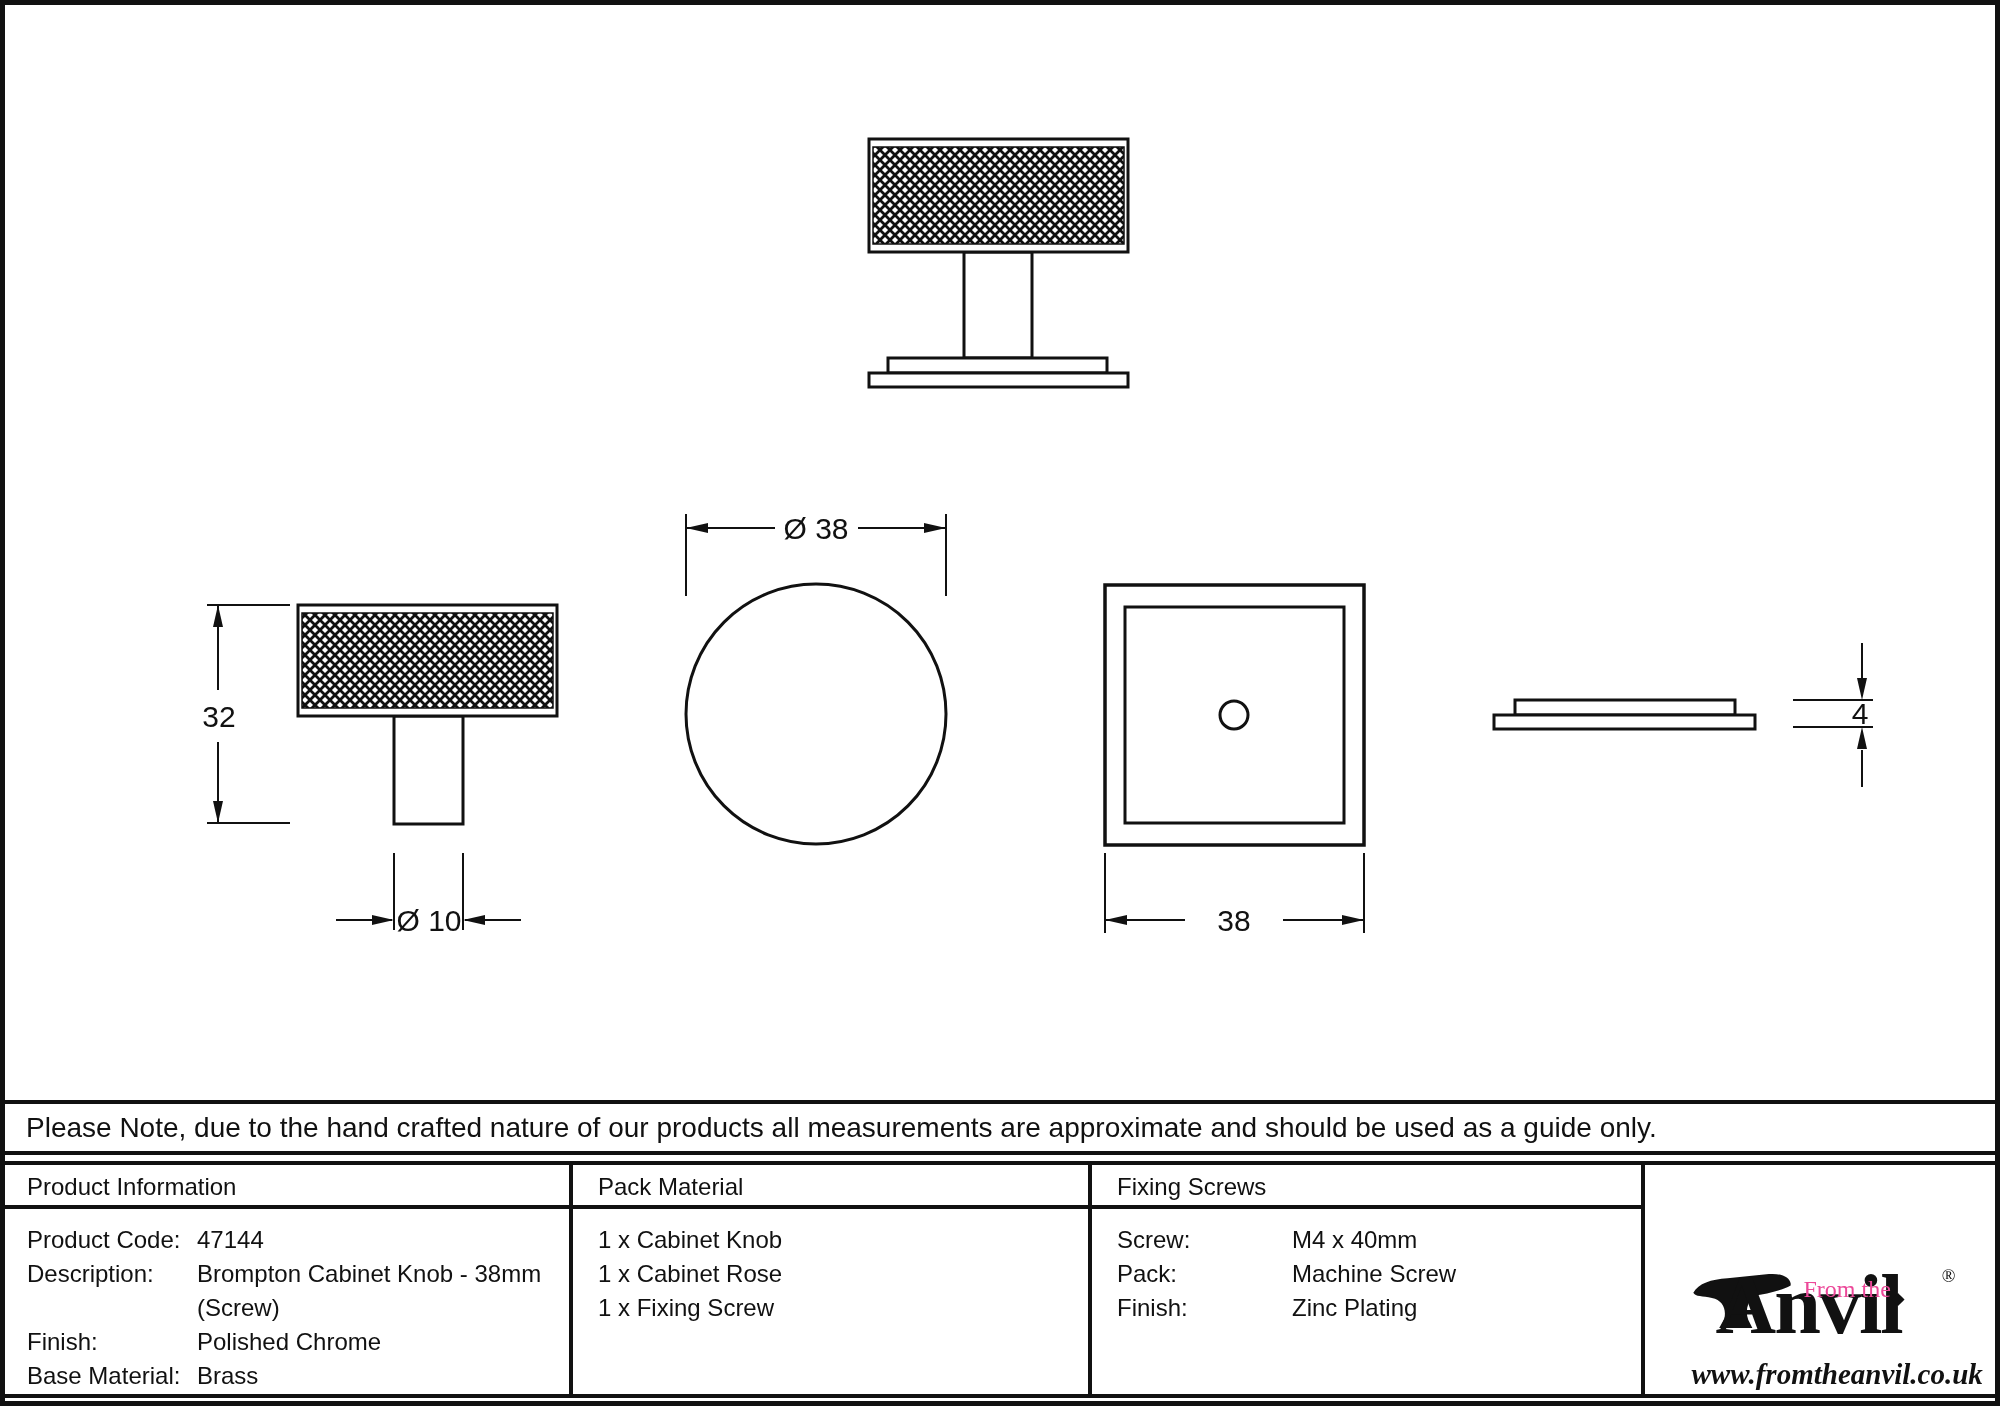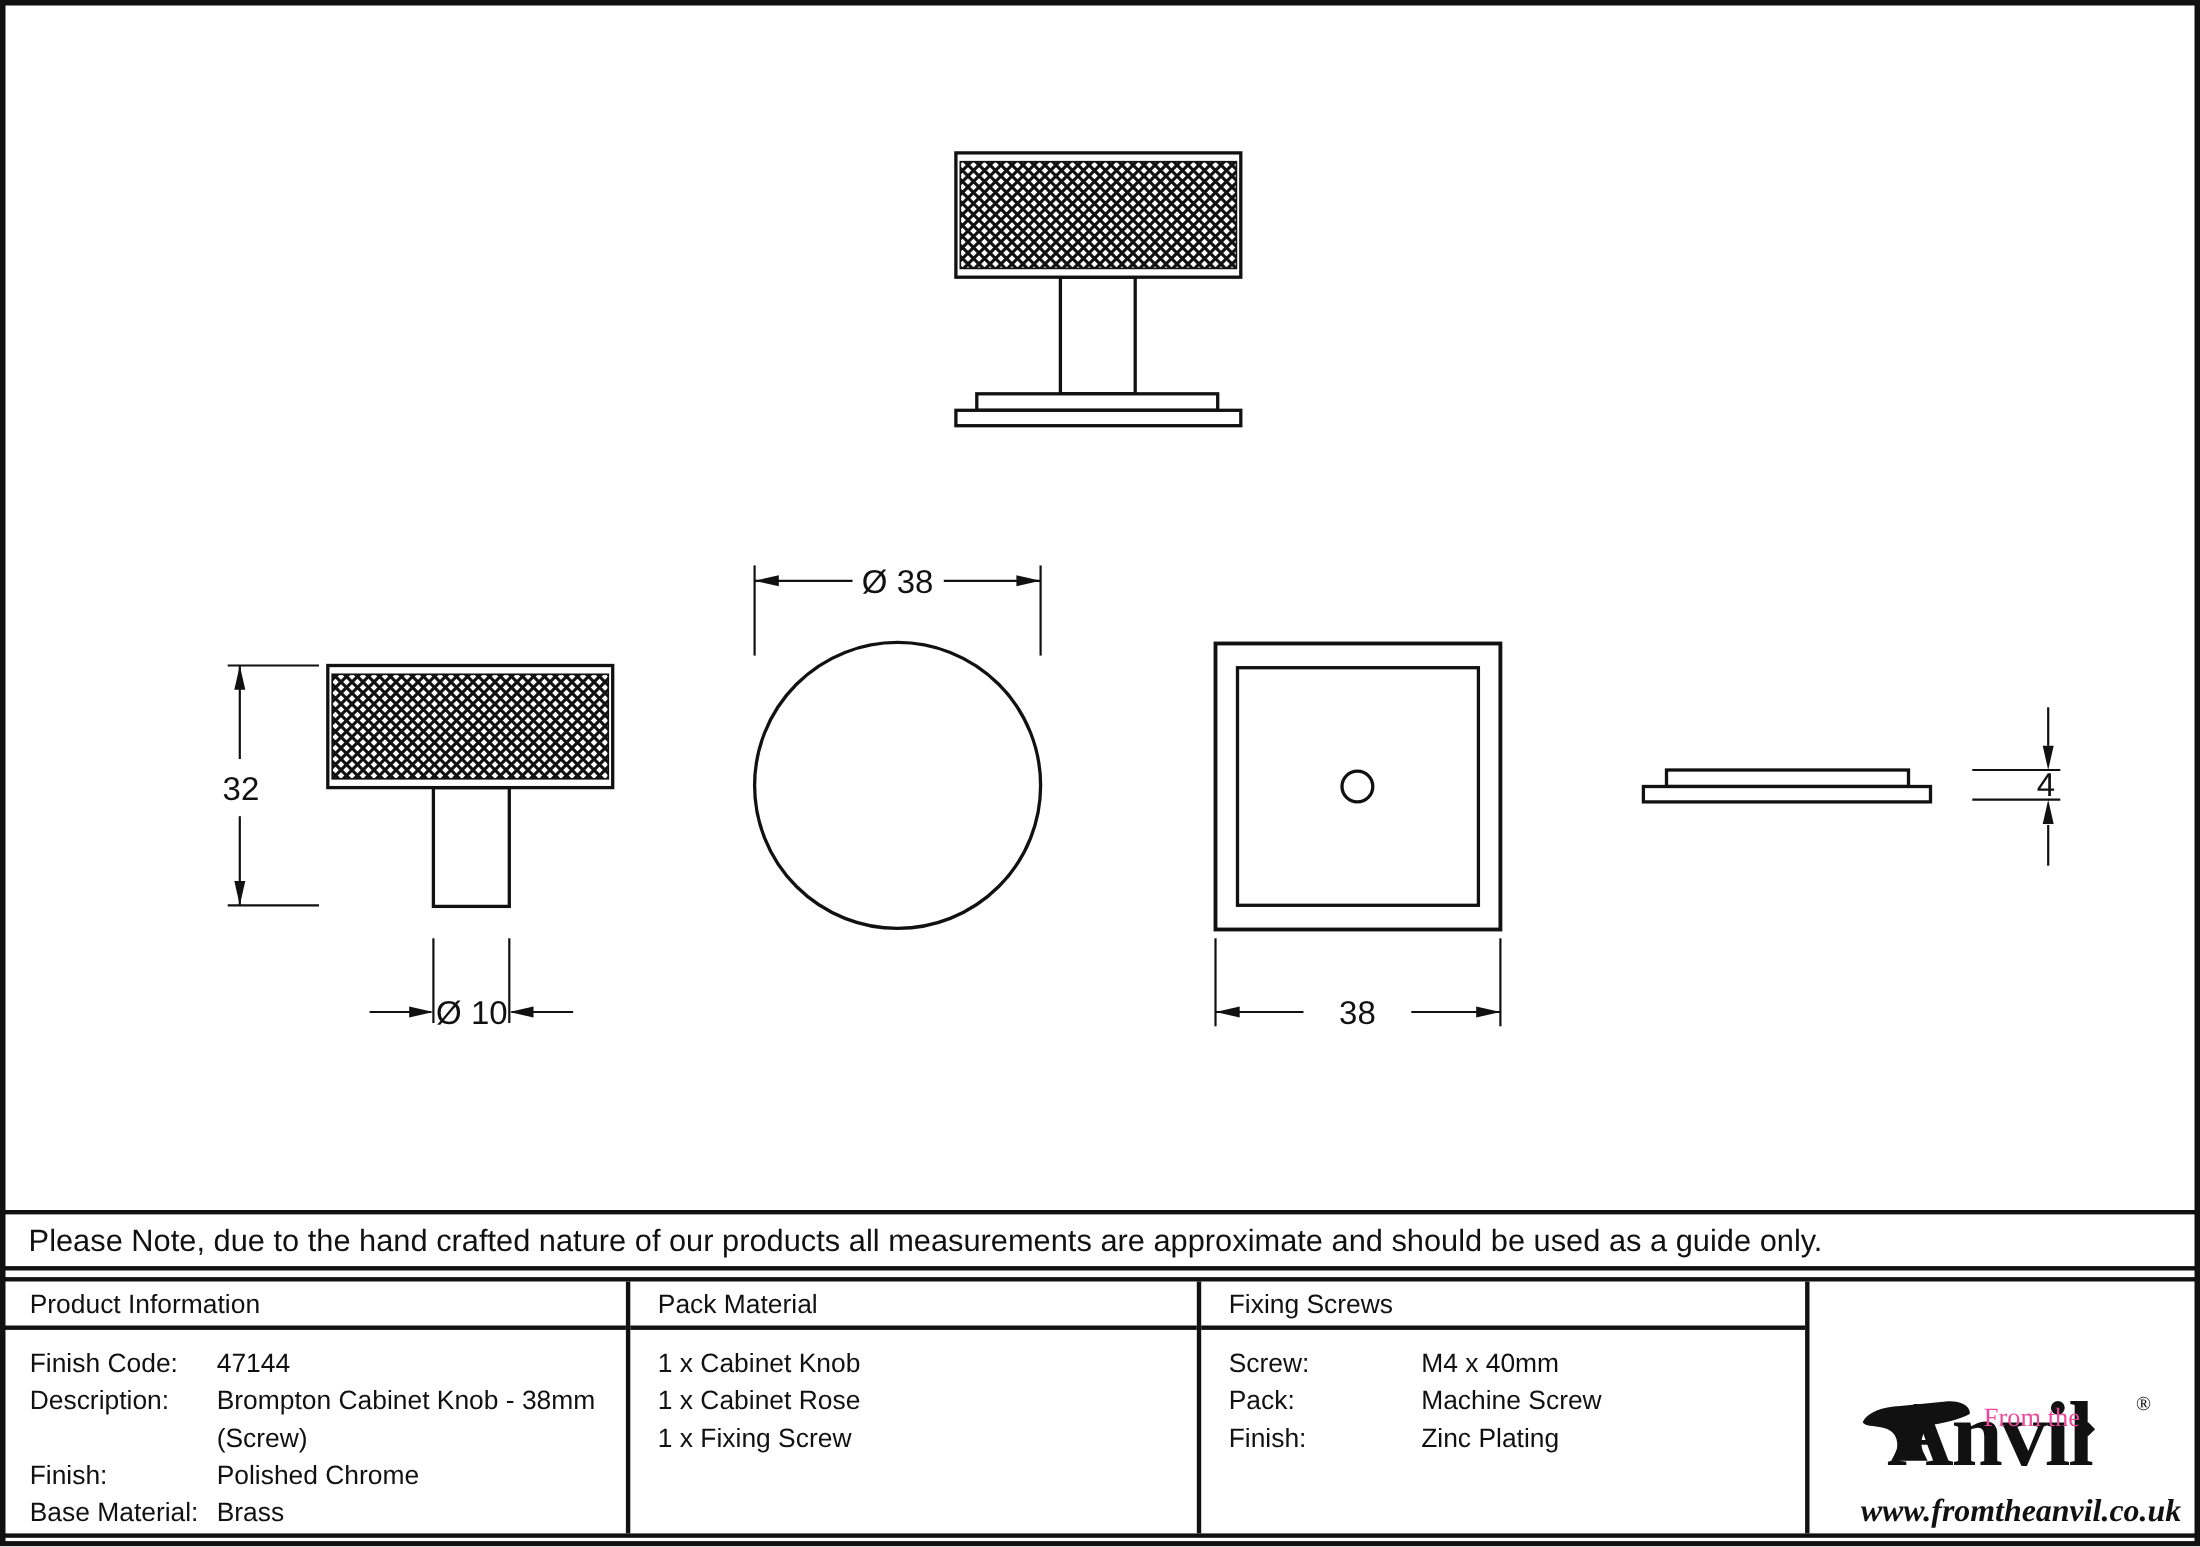--- a/index.html
+++ b/index.html
@@ -162,21 +162,21 @@
   <div class="note-band">
     <span class="note-text">Please Note, due to the hand crafted nature of our products all measurements are approximate and should be used as a guide only.</span>
   </div>
 
   <div class="info-table">
 
     <div class="col col-product col-divider">
       <div class="cell-header">Product Information</div>
       <div class="cell-body">
         <div class="kv-row">
-          <span class="kv-label">Finish Code:</span>
+          <span class="kv-label">Product Code:</span>
           <span class="kv-value">47144</span>
         </div>
         <div class="kv-row">
           <span class="kv-label">Description:</span>
           <span class="kv-value">
             <span>Brompton Cabinet Knob - 38mm</span><br>
             <span>(Screw)</span>
           </span>
         </div>
         <div class="kv-row">

